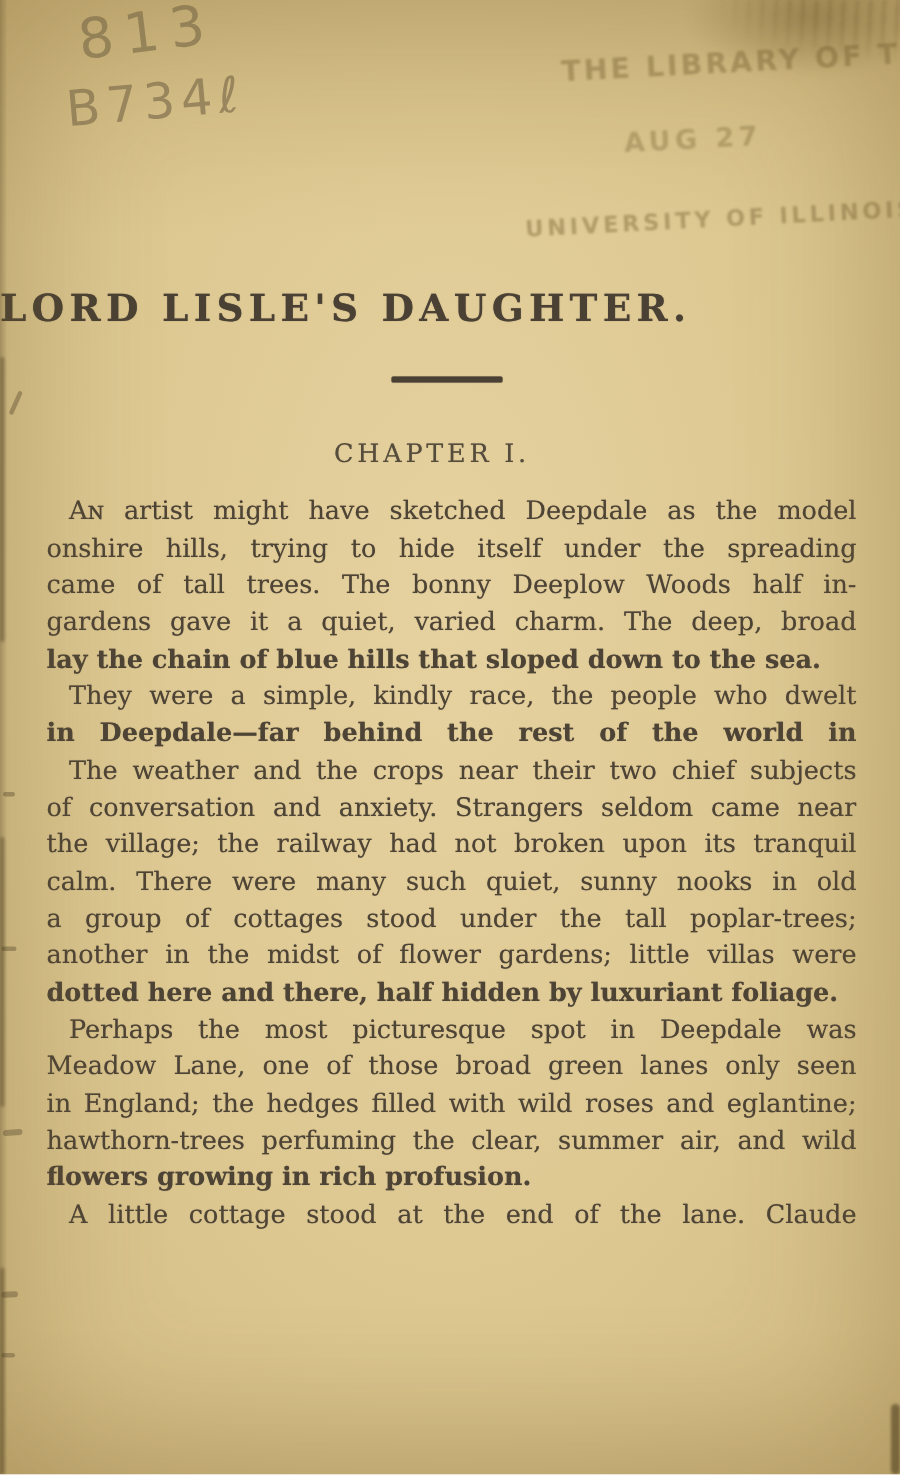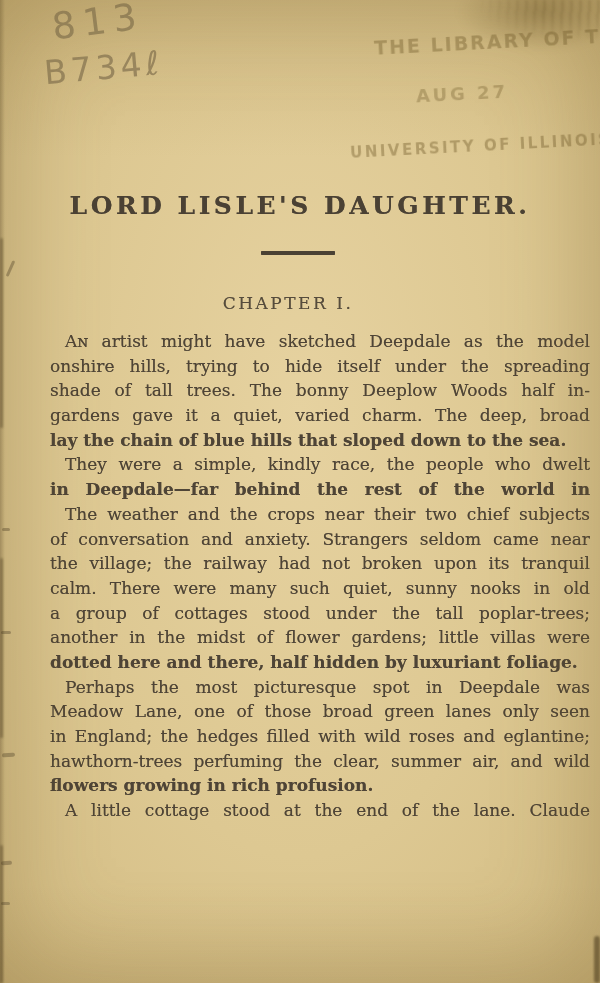--- a/index.html
+++ b/index.html
@@ -50,31 +50,31 @@
   .cn1{left:52px;top:0px;font-size:37px;letter-spacing:7px;transform:rotate(-7deg);}
   .cn2{left:44px;top:48px;font-size:33px;letter-spacing:4px;transform:rotate(-5deg);}
   
   .stamp{position:absolute;white-space:nowrap;
     font-family:"DejaVu Sans","Liberation Sans",sans-serif;font-weight:700;
     color:rgba(132,110,60,.50);filter:blur(.7px);transform:rotate(-3deg);}
   .stamp1{left:374px;top:30px;font-size:19px;letter-spacing:2px;}
   .stamp2{left:416px;top:83px;font-size:18px;letter-spacing:3px;color:rgba(132,110,60,.42);}
   .stamp3{left:350px;top:137px;font-size:15px;letter-spacing:2.5px;}
   
-  .title{position:absolute;left:0;top:191px;width:100%;text-align:center;
+  .title{position:absolute;left:0;top:191px;width:100%;
     font-size:25px;font-weight:700;letter-spacing:3.5px;color:#4a4134;
     text-shadow:0 0 .6px rgba(74,65,52,.65);}
   .divider{position:absolute;left:50%;top:251px;width:74px;height:3.5px;margin-left:-39px;
     background:#4a4134;border-radius:1px;box-shadow:0 0 .5px rgba(74,65,52,.7);}
   .chapter{position:absolute;left:0;top:293px;width:100%;text-align:center;
     font-size:17px;letter-spacing:2.5px;color:#564c3c;transform:translateX(-12px);
     text-shadow:0 0 .5px rgba(86,76,60,.55);}
   .body-text{position:absolute;left:31px;top:329px;width:540px;
     font-size:17px;line-height:24.7px;color:#4e4436;
-    text-shadow:0 0 .55px rgba(78,68,54,.6);margin-left:19px;}
+    text-shadow:0 0 .55px rgba(78,68,54,.6);}
   .line{height:24.7px;overflow:hidden;text-align:justify;text-align-last:justify;}
   .line.noj{text-align-last:left;font-weight:bold;}
   .line.indent{text-indent:15px;}
 </style>
 </head>
 <body>
 
 <div class="page">
 
   <div class="callnum cn1">813</div>
@@ -84,21 +84,21 @@
   <div class="stamp stamp2">AUG 27</div>
   <div class="stamp stamp3">UNIVERSITY OF ILLINOIS</div>
 
   <div class="title">LORD LISLE'S DAUGHTER.</div>
   <div class="divider"></div>
   <div class="chapter">CHAPTER I.</div>
 
   <div class="body-text">
       <div class="line indent">Aɴ artist might have sketched Deepdale as the model</div>
       <div class="line">onshire hills, trying to hide itself under the spreading</div>
-      <div class="line">shade of tall trees.  The bonny Deeplow Woods half in-</div>
+      <div class="line">came of tall trees.  The bonny Deeplow Woods half in-</div>
       <div class="line">gardens gave it a quiet, varied charm.  The deep, broad</div>
       <div class="line noj">lay the chain of blue hills that sloped down to the sea.</div>
       <div class="line indent">They were a simple, kindly race, the people who dwelt</div>
       <div class="line noj">in Deepdale—far behind the rest of the world in knowledge.</div>
       <div class="line indent">The weather and the crops near their two chief subjects</div>
       <div class="line">of conversation and anxiety.  Strangers seldom came near</div>
       <div class="line">the village; the railway had not broken upon its tranquil</div>
       <div class="line">calm.  There were many such quiet, sunny nooks in old</div>
       <div class="line">a group of cottages stood under the tall poplar-trees;</div>
       <div class="line">another in the midst of flower gardens; little villas were</div>

